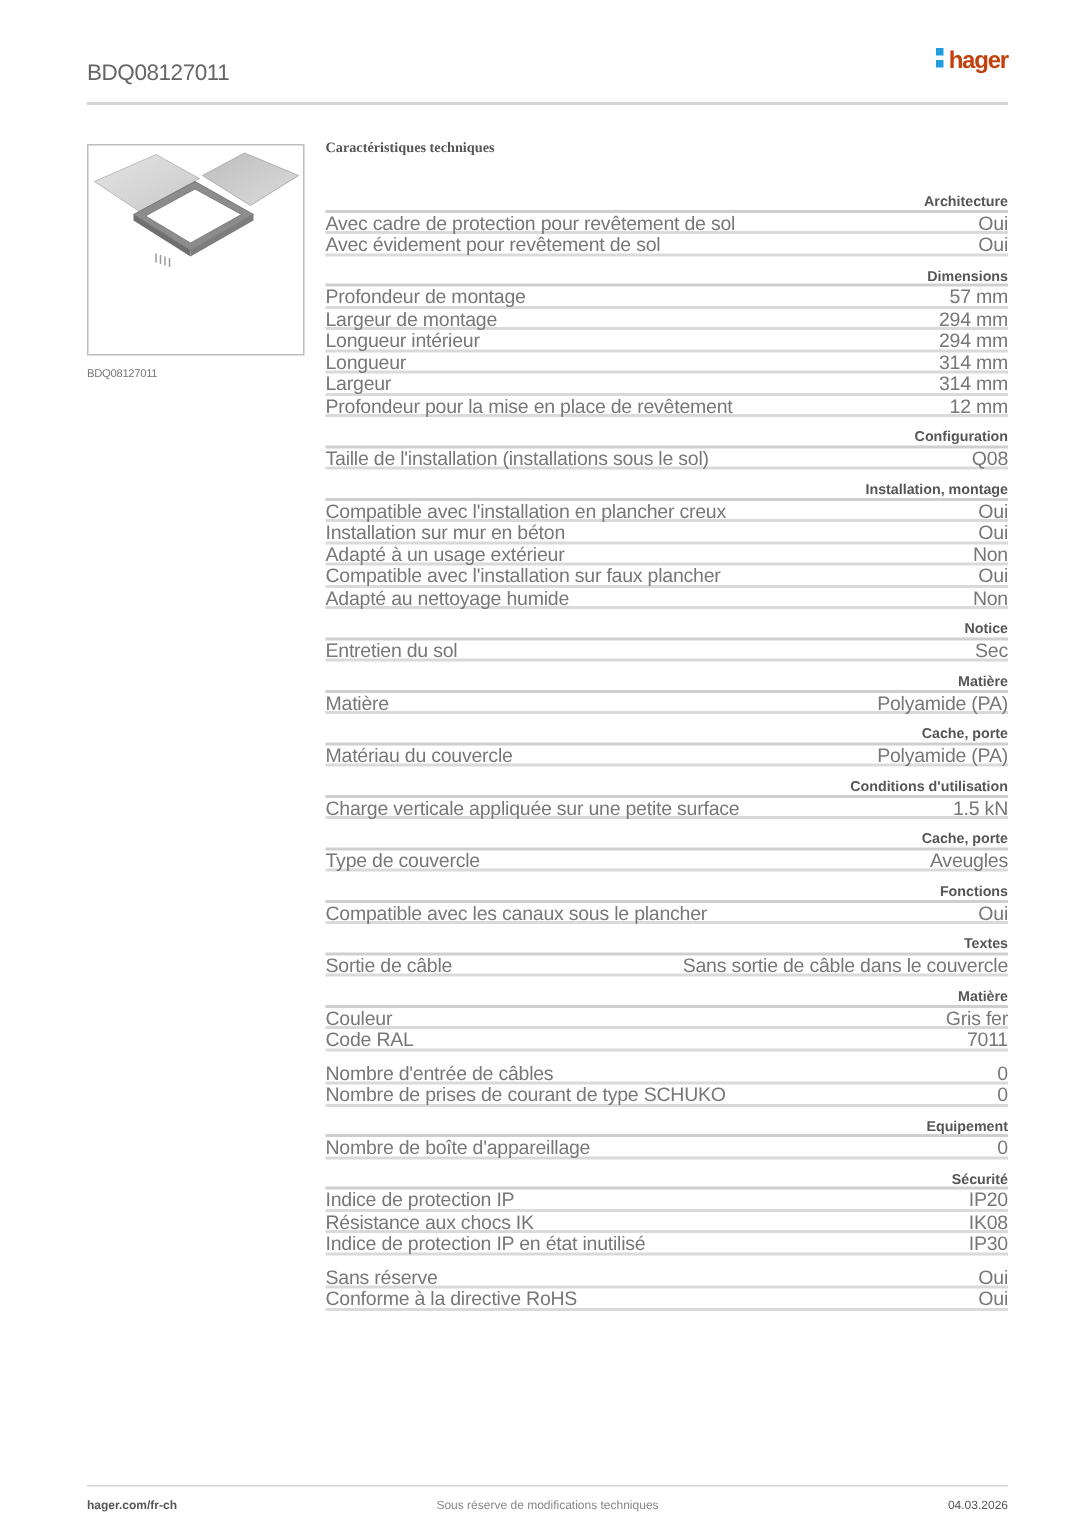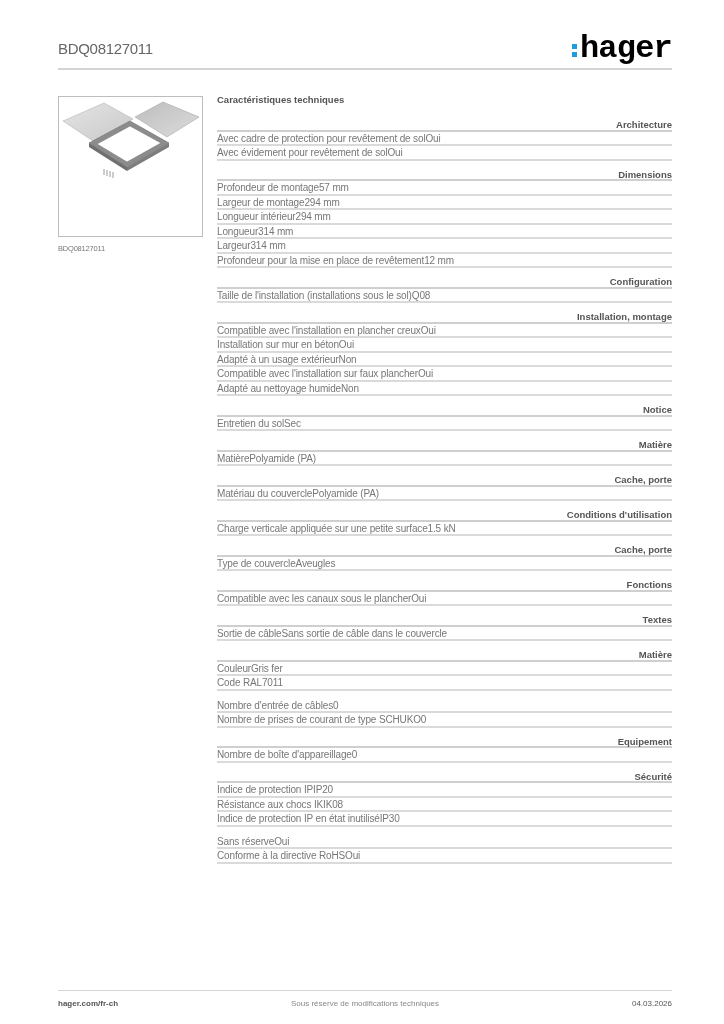--- a/index.html
+++ b/index.html
@@ -2,35 +2,35 @@
 <html><head>
 <meta charset="utf-8">
 <style>
   * { box-sizing: border-box; margin: 0; padding: 0; }
   html, body { width: 724px; height: 1024px; background: #ffffff; }
   body { position: relative; font-family: "Liberation Sans", sans-serif; color: #5a5a5a; overflow: hidden; }
 
   .header { position: absolute; left: 58px; top: 22px; width: 614px; height: 48px; border-bottom: 2px solid #d4d4d4; }
   .doc-title { position: absolute; left: 0; top: 0; font-size: 16px; font-weight: bold; color: #555555; letter-spacing: -0.2px; }
   .doc-ref { position: absolute; left: 0; top: 18px; font-size: 15px; color: #666666; letter-spacing: -0.3px; }
-  .logo { position: absolute; right: 0; top: 8px; font-size: 32px; font-weight: bold; color: #000000; letter-spacing: -0.8px; font-family: Liberation Mono, monospace; }
+  .logo { position: absolute; right: 0; top: 8px; font-size: 16px; font-weight: bold; color: #c2410c; letter-spacing: -0.8px; font-family: Liberation Sans, sans-serif; }
   .logo .colon { display: inline-block; position: relative; width: 6px; height: 16px; margin-right: 2px; vertical-align: -1px; }
   .logo .colon::before, .logo .colon::after { content: ""; position: absolute; left: 0; width: 5px; height: 5px; background: #1f9be0; }
   .logo .colon::before { top: 2px; }
   .logo .colon::after { top: 10px; }
 
   .product-image { position: absolute; left: 58px; top: 96px; width: 145px; height: 141px; border: 1px solid #bdbdbd; background: #fff; }
   .product-image svg { position: absolute; left: 0; top: 0; }
   .image-caption { position: absolute; left: 58px; top: 244px; font-size: 7.5px; color: #777; letter-spacing: -0.2px; }
 
   .specs { position: absolute; left: 217px; top: 94px; width: 455px; }
-  .specs-title { font-size: 9.5px; font-weight: bold; color: #555; height: 14px; margin-bottom: 11px; }
+  .specs-title { font-size: 9.5px; font-weight: bold; color: #555; height: 14px; margin-bottom: 21px; font-family: Liberation Serif, serif; }
   .group { margin-bottom: 8px; }
   .group-title { font-size: 9.5px; font-weight: bold; color: #555; height: 12.5px; line-height: 12px; border-bottom: 2px solid #cfcfcf; text-align: right; }
-  .row { display: flex; height: 14.5px; line-height: 13px; font-size: 10px; color: #777; border-bottom: 2px solid #dadada; letter-spacing: -0.15px; }
+  .row { display: flex; justify-content: space-between; height: 14.5px; line-height: 13px; font-size: 13px; color: #777; border-bottom: 2px solid #dadada; letter-spacing: -0.15px; }
   .row .k { white-space: nowrap; }
   .row .v { white-space: nowrap; text-align: right; }
 
   .footer { position: absolute; left: 58px; top: 990px; width: 614px; border-top: 1px solid #d4d4d4; height: 30px; }
   .footer .site { position: absolute; left: 0; top: 8px; font-size: 8px; font-weight: bold; color: #555; }
   .footer .note { position: absolute; left: 0; right: 0; top: 8px; text-align: center; font-size: 8px; color: #888; }
   .footer .date { position: absolute; right: 0; top: 8px; font-size: 8px; font-weight: normal; color: #555; }
 </style>
 </head>
 <body>

